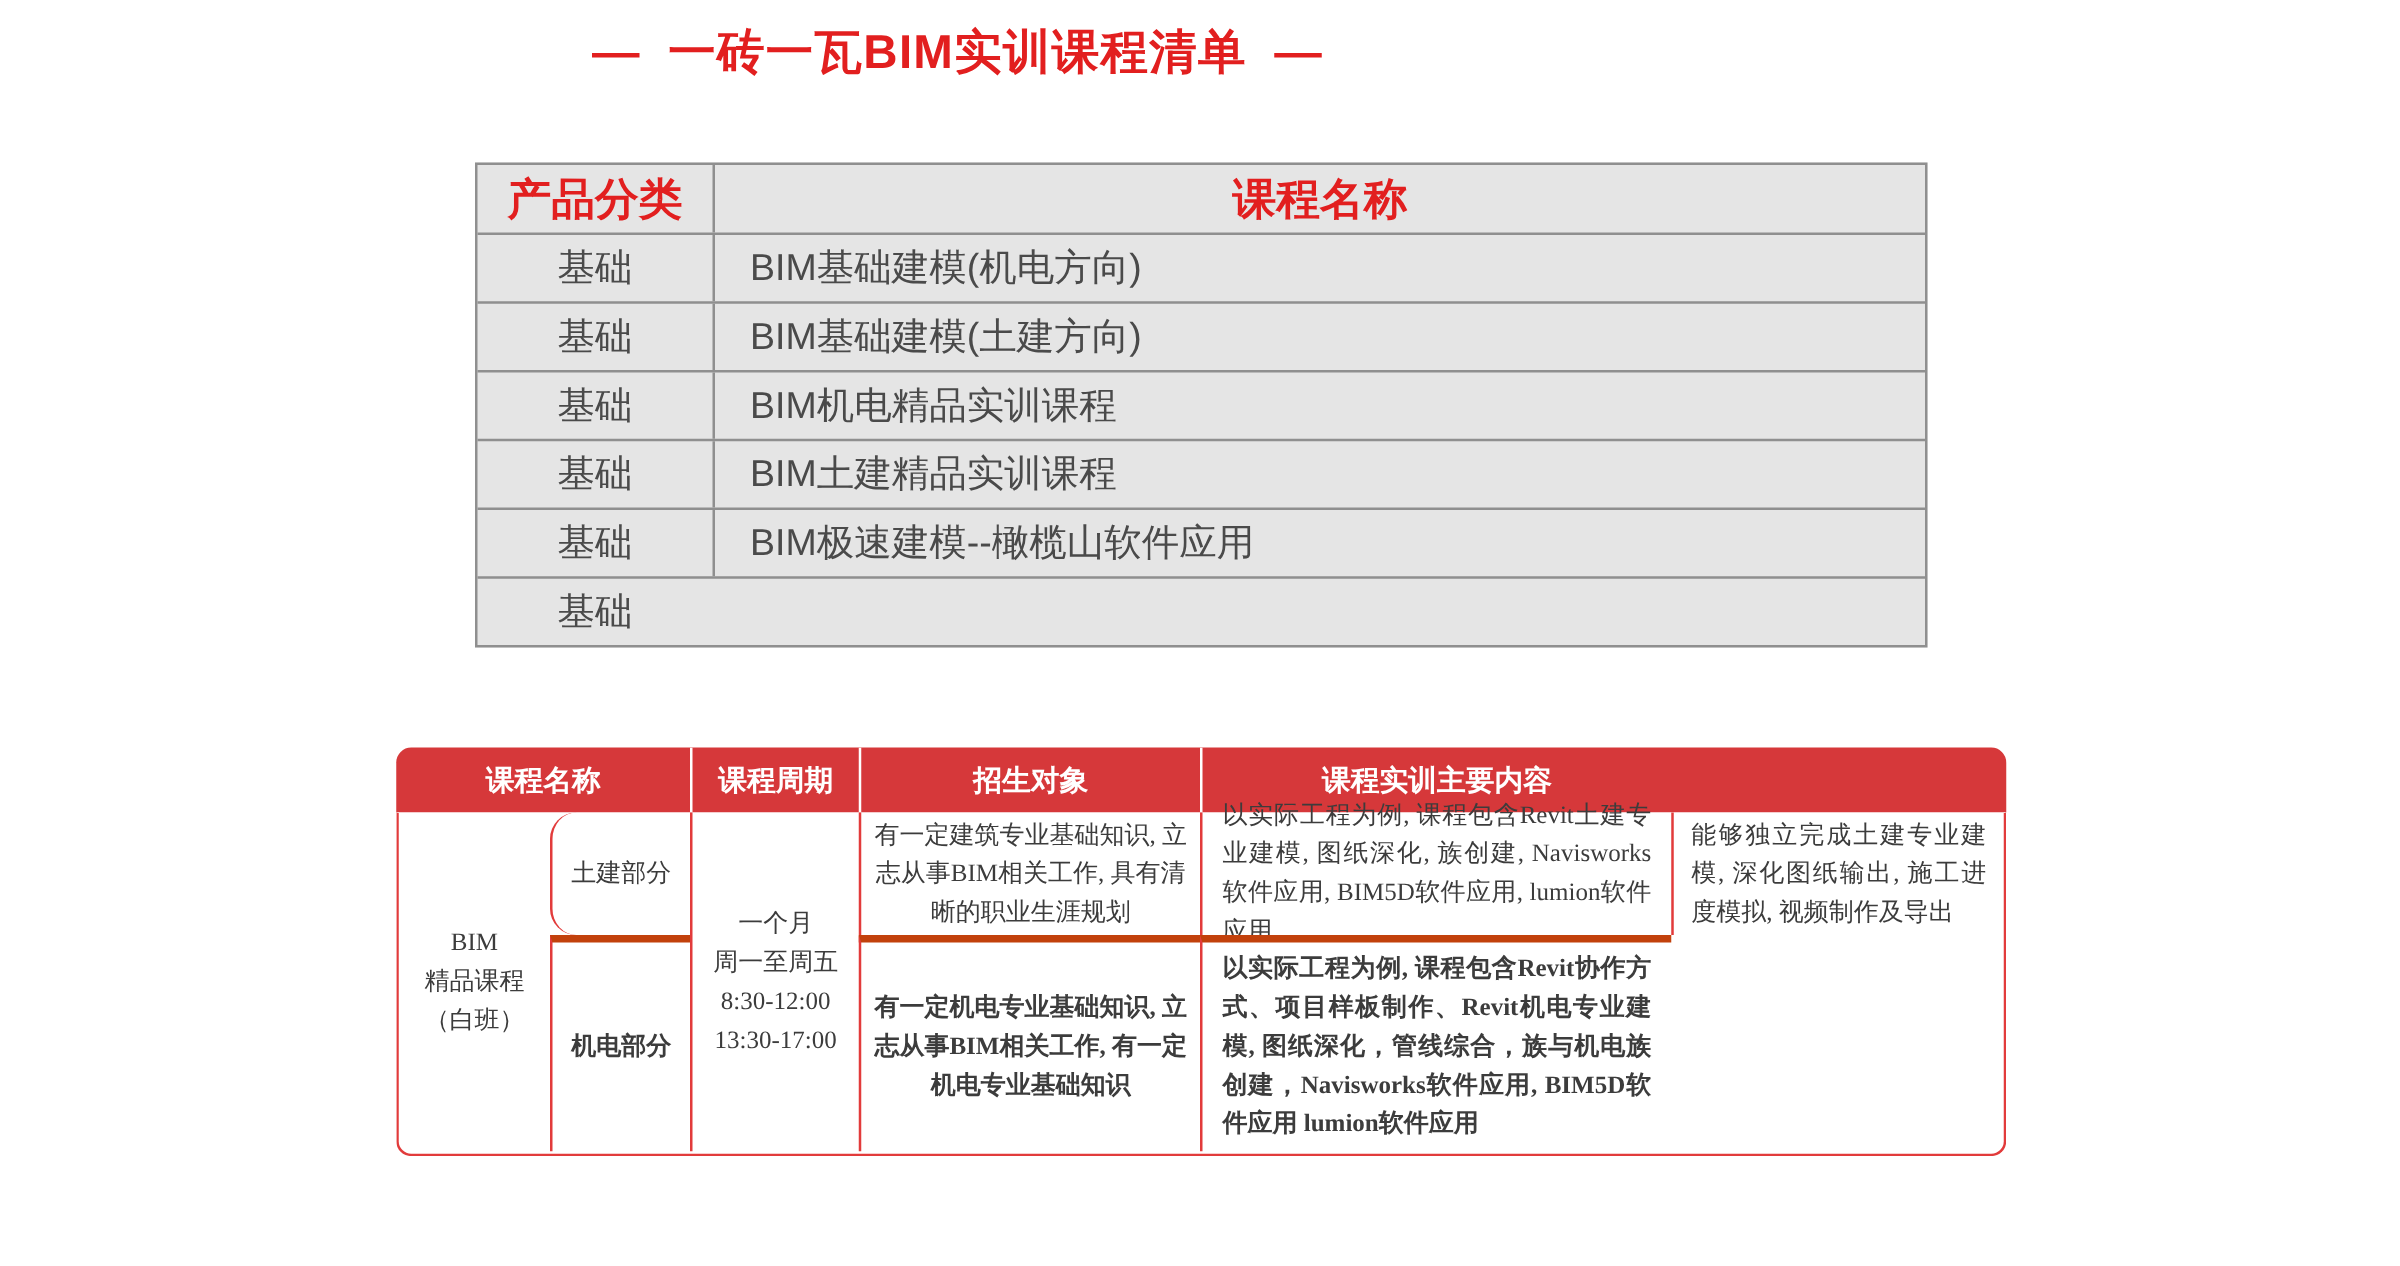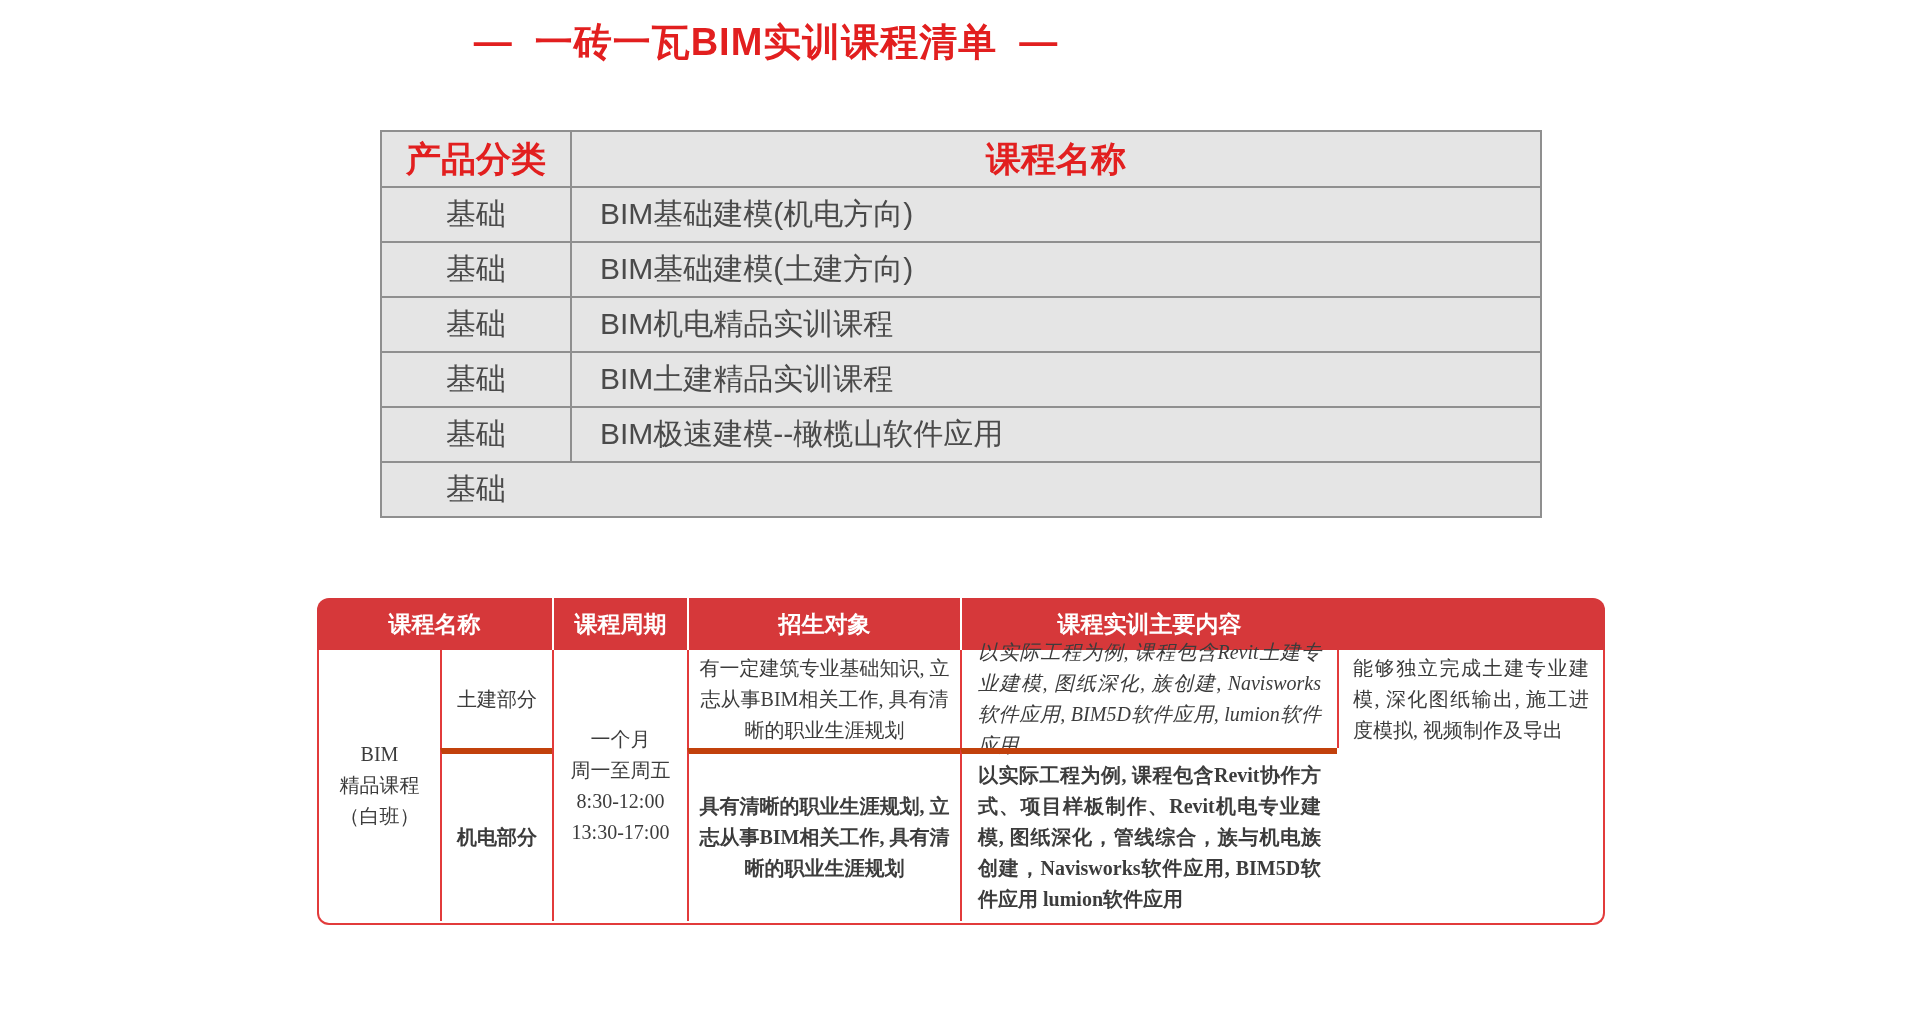--- a/index.html
+++ b/index.html
@@ -59,26 +59,26 @@
     color:#3c3c3c; font-size:20px; line-height:1.55;
   }
   .bl { border-left:2px solid #e23b3b; }
   .bt { border-top:6px solid #c2410c;font-weight:bold; }
   .txt { width:100%; }
   .center { text-align:center; }
   .justify { text-align:justify; }
   .pre { white-space:pre-line; }
 
   .c-name  { grid-column:1; grid-row:1/3; }
-  .c-part1 { grid-column:2; grid-row:1; }
+  .c-part1 { grid-column:2; grid-row:1;border-radius:21px; }
   .c-part2 { grid-column:2; grid-row:2; }
   .c-sched { grid-column:3; grid-row:1/3; }
   .c-aud1  { grid-column:4; grid-row:1; padding:0 10px; }
   .c-aud2  { grid-column:4; grid-row:2; padding:0 10px; }
-  .c-cont1 { grid-column:5; grid-row:1; padding:0 16px;font-style:italic; }
+  .c-cont1 { grid-column:5; grid-row:1; padding:0 16px; }
   .c-cont2 { grid-column:5; grid-row:2; padding:0 16px; }
   .c-ben1  { grid-column:6; grid-row:1; padding:0 14px; }
   .c-ben2  { grid-column:6; grid-row:2; padding:0 14px; }
 </style>
 </head>
 <body>
 
 <div>
 
   <div class="page-title">
@@ -142,21 +142,21 @@
         <div class="txt center pre">一个月
 周一至周五
 8:30-12:00
 13:30-17:00</div>
       </div>
 
       <div class="t2c c-aud1 bl">
         <div class="txt center">有一定建筑专业基础知识, 立志从事BIM相关工作, 具有清晰的职业生涯规划</div>
       </div>
       <div class="t2c c-aud2 bl bt">
-        <div class="txt center">具有清晰的职业生涯规划, 立志从事BIM相关工作, 具有清晰的职业生涯规划</div>
+        <div class="txt center">有一定机电专业基础知识, 立志从事BIM相关工作, 有一定机电专业基础知识</div>
       </div>
 
       <div class="t2c c-cont1 bl">
         <div class="txt justify">以实际工程为例, 课程包含Revit土建专业建模, 图纸深化, 族创建, Navisworks软件应用, BIM5D软件应用, lumion软件应用</div>
       </div>
       <div class="t2c c-cont2 bl bt">
         <div class="txt justify">以实际工程为例, 课程包含Revit协作方式、项目样板制作、Revit机电专业建模, 图纸深化，管线综合，族与机电族创建，Navisworks软件应用, BIM5D软件应用 lumion软件应用</div>
       </div>
 
       <div class="t2c c-ben1 bl">

